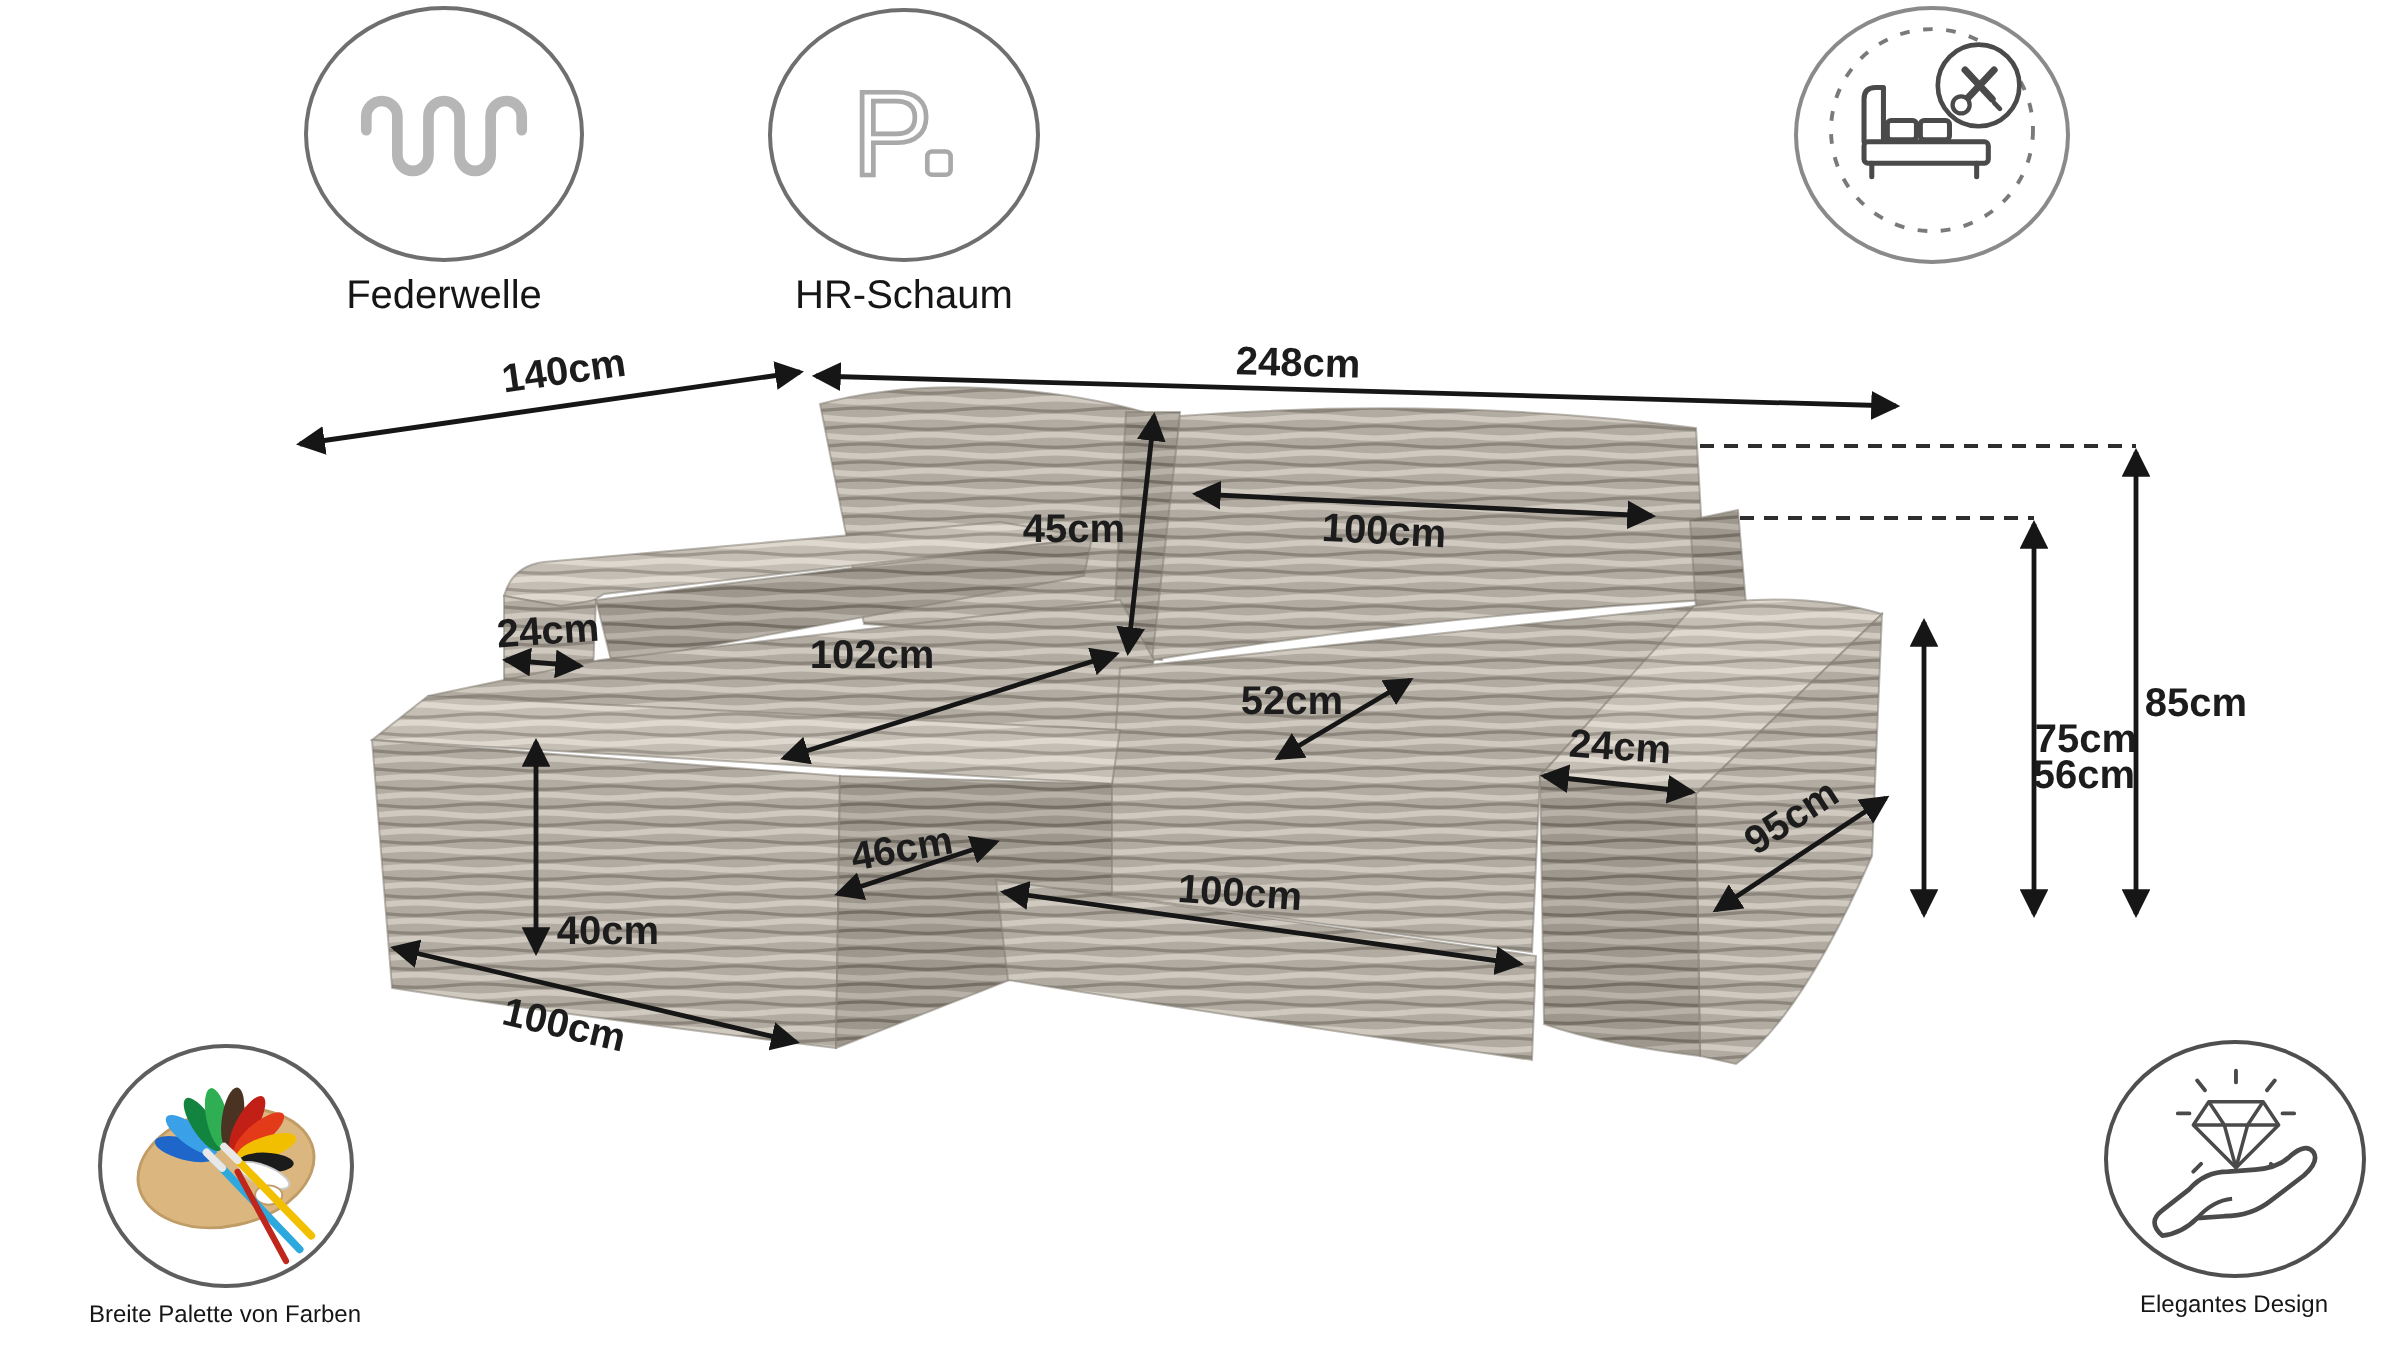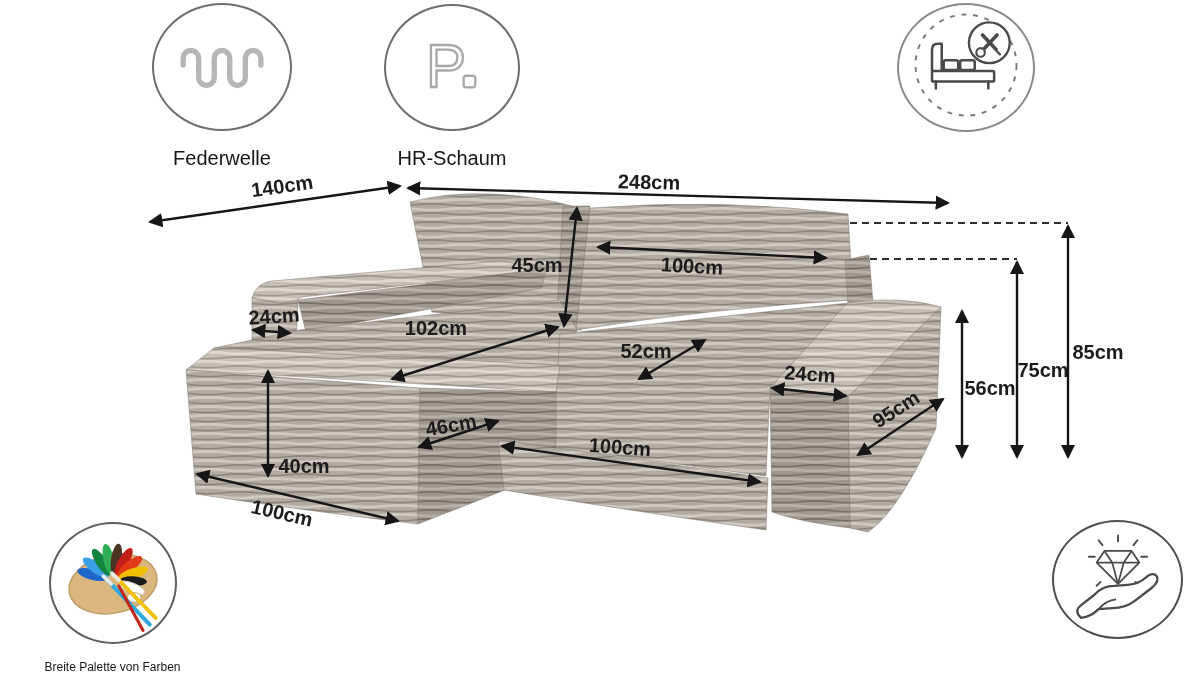--- a/index.html
+++ b/index.html
@@ -6,21 +6,21 @@
   .stage{position:relative;width:1200px;height:675px;background:#fff;overflow:hidden;
          font-family:"Liberation Sans", sans-serif;}
   .layer{position:absolute;left:0;top:0;}
   
   .dim{position:absolute;font-size:20px;font-weight:600;color:#1c1c1c;white-space:nowrap;
        transform-origin:center center;line-height:1;}
   
   .feat{position:absolute;display:flex;flex-direction:column;align-items:center;}
   .circ{border:2px solid #6f6f6f;border-radius:50%;display:flex;align-items:center;justify-content:center;
         background:#fff;box-sizing:border-box;}
-  .feat-label{margin-top:16px;font-size:20px;color:#161616;white-space:nowrap;text-align:center;}
+  .feat-label{margin-top:6px;font-size:20px;color:#161616;white-space:nowrap;text-align:center;}
   .feat-label.small{font-size:12px;}
 </style>
 </head>
 <body>
 
 <div class="stage">
 
   <svg class="layer" width="1200" height="675" viewBox="0 0 1200 675">
     <defs>
       <pattern id="cordL" width="64" height="9" patternUnits="userSpaceOnUse">
@@ -99,21 +99,21 @@
 
   <div class="dim" style="left:282px;top:186px;transform:translate(-50%,-50%) rotate(-8deg)">140cm</div>
   <div class="dim" style="left:649px;top:182px;transform:translate(-50%,-50%) rotate(1.5deg)">248cm</div>
   <div class="dim" style="left:537px;top:265px;transform:translate(-50%,-50%)">45cm</div>
   <div class="dim" style="left:692px;top:266px;transform:translate(-50%,-50%) rotate(3deg)">100cm</div>
   <div class="dim" style="left:274px;top:316px;transform:translate(-50%,-50%) rotate(-4deg)">24cm</div>
   <div class="dim" style="left:436px;top:328px;transform:translate(-50%,-50%)">102cm</div>
   <div class="dim" style="left:646px;top:351px;transform:translate(-50%,-50%)">52cm</div>
   <div class="dim" style="left:810px;top:374px;transform:translate(-50%,-50%) rotate(4deg)">24cm</div>
   <div class="dim" style="left:896px;top:409px;transform:translate(-50%,-50%) rotate(-33deg)">95cm</div>
-  <div class="dim" style="left:990px;top:388px;transform:translate(-50%,-50%)">56cm</div>
+  <div class="dim" style="left:1042px;top:388px;transform:translate(-50%,-50%)">56cm</div>
   <div class="dim" style="left:1043px;top:370px;transform:translate(-50%,-50%)">75cm</div>
   <div class="dim" style="left:1098px;top:352px;transform:translate(-50%,-50%)">85cm</div>
   <div class="dim" style="left:304px;top:466px;transform:translate(-50%,-50%)">40cm</div>
   <div class="dim" style="left:451px;top:425px;transform:translate(-50%,-50%) rotate(-10deg)">46cm</div>
   <div class="dim" style="left:620px;top:447px;transform:translate(-50%,-50%) rotate(4deg)">100cm</div>
   <div class="dim" style="left:282px;top:513px;transform:translate(-50%,-50%) rotate(13deg)">100cm</div>
 
   <div class="feat" style="left:132px;top:3px;width:180px">
     <div class="circ" style="width:140px;height:128px">
       <svg width="140" height="128" viewBox="0 0 140 128">
@@ -192,15 +192,16 @@
           <path d="M52,30 L80,30 L88,42 L66,64 L44,42 Z" fill="#fff"></path>
           <path d="M52,30 L60,42 L66,64 M80,30 L72,42 L66,64 M44,42 L88,42 M60,42 L72,42"></path>
         </g>
         <g stroke="#4a4a4a" stroke-width="2" stroke-linecap="round">
           <path d="M66,14 v6 M46,19 l4,5 M86,19 l-4,5 M36,36 h6 M96,36 h-6 M48,62 l-4,4 M84,62 l4,4"></path>
         </g>
         <path d="M28,99 Q20,92 28,86 L42,75 Q50,66 62,66 L76,65 Q88,64 94,58 Q102,51 106,56 Q109,61 101,68 L84,81 Q74,89 60,89 L46,90 Q38,98 28,99 Z" fill="#fff" stroke="#4a4a4a" stroke-width="2.4" stroke-linejoin="round"></path>
         <path d="M46,90 Q54,81 64,80" fill="none" stroke="#4a4a4a" stroke-width="2"></path>
       </svg>
     </div>
+    <div class="feat-label small">Elegantes Design</div>
   </div>
 
 </div>
 
 </body></html>

